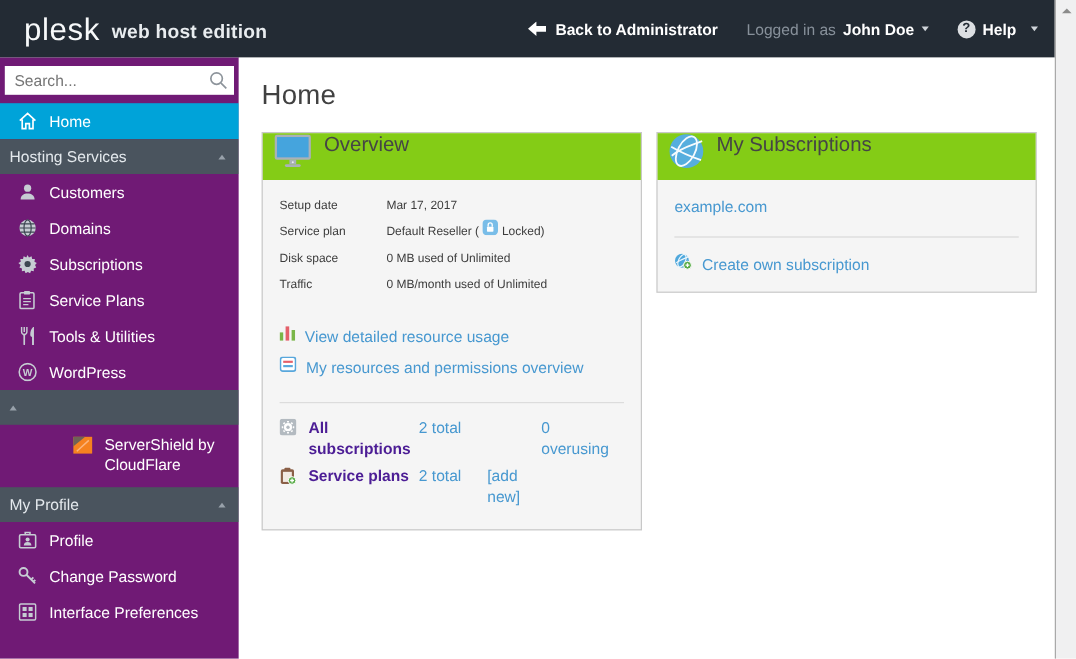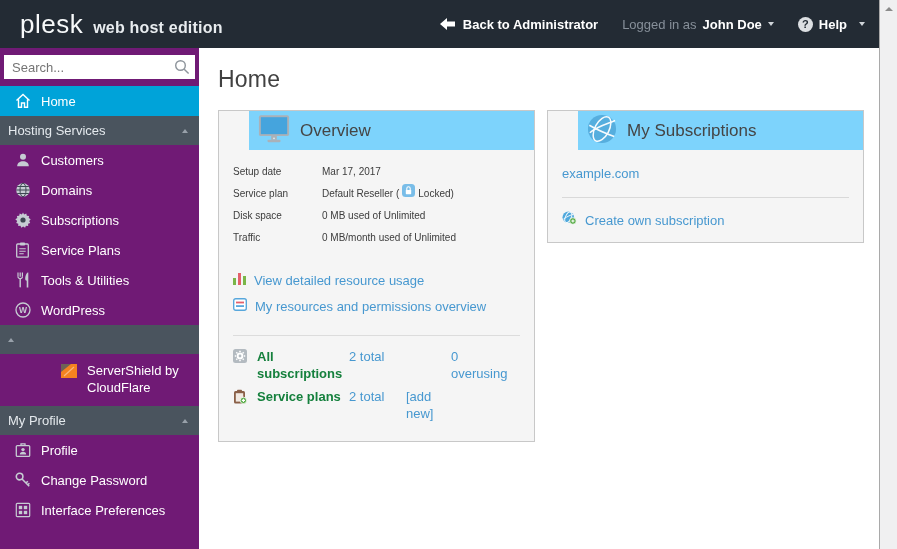--- a/index.html
+++ b/index.html
@@ -56,35 +56,35 @@
   .collapse-arrow { width:0; height:0; border-left:3.5px solid transparent;
                     border-right:3.5px solid transparent;
                     border-bottom:4px solid #98a1aa; }
   
   .main { position:absolute; top:48px; left:199px; width:680px; height:501px;
           background:#fff; padding:18px 12px 0 19px; }
   .page-title { font-size:23px; font-weight:400; color:#414141;
                 margin:0 0 17px 0; letter-spacing:.2px; }
   .cards { display:flex; gap:12px; align-items:flex-start; }
   .card { width:317px; border:1px solid #c8c8c8; background:#f5f5f5; }
-  .card-header { height:39px; background:#7dd3fc; display:flex;
-                 align-items:center; gap:10px; padding-left:9px;margin-left:30px; }
+  .card-header { height:39px; background:#84cc16; display:flex;
+                 align-items:flex-start; gap:10px; padding-left:9px; }
   .card-title { font-size:17px; font-weight:400; color:#454545; }
   .card-body { padding:11px 14px 13px; }
   .detail-row { display:flex; font-size:10px; color:#3c3c3c; line-height:22px; }
   .detail-label { width:89px; flex-shrink:0; }
   .detail-value { display:flex; align-items:center; gap:3px; }
   a.link { color:#4798d0; text-decoration:none; font-size:13px; cursor:pointer; }
   .card-links { margin-top:18px; }
   .card-link-row { display:flex; align-items:center; gap:8px; height:26px; }
   .divider { border:none; border-top:1px solid #dcdcdc; margin:16px 0 12px; }
   .totals-row { display:flex; align-items:flex-start; font-size:13px;
                 line-height:17px; margin-bottom:6px; }
   .totals-icon { width:24px; flex-shrink:0; padding-top:1px; }
-  .totals-label { width:92px; flex-shrink:0; font-weight:700; color:#15803d; }
+  .totals-label { width:92px; flex-shrink:0; font-weight:700; color:#4c1d95; }
   .totals-count { width:57px; flex-shrink:0; }
   .totals-spacer { width:45px; flex-shrink:0; }
   .totals-extra-narrow { width:45px; }
   .totals-extra-wide { width:58px; }
   .sub-divider { border:none; border-top:1px solid #d9d9d9; margin:15px 0 13px; }
   .create-row { display:flex; align-items:center; gap:8px; }
   
   .scrollbar { position:absolute; top:0; right:0; width:18px; height:549px;
                background:#f0f0f1; border-left:1px solid #a9a9a9; }
   .scroll-up-btn { height:17px; display:flex; align-items:center;

